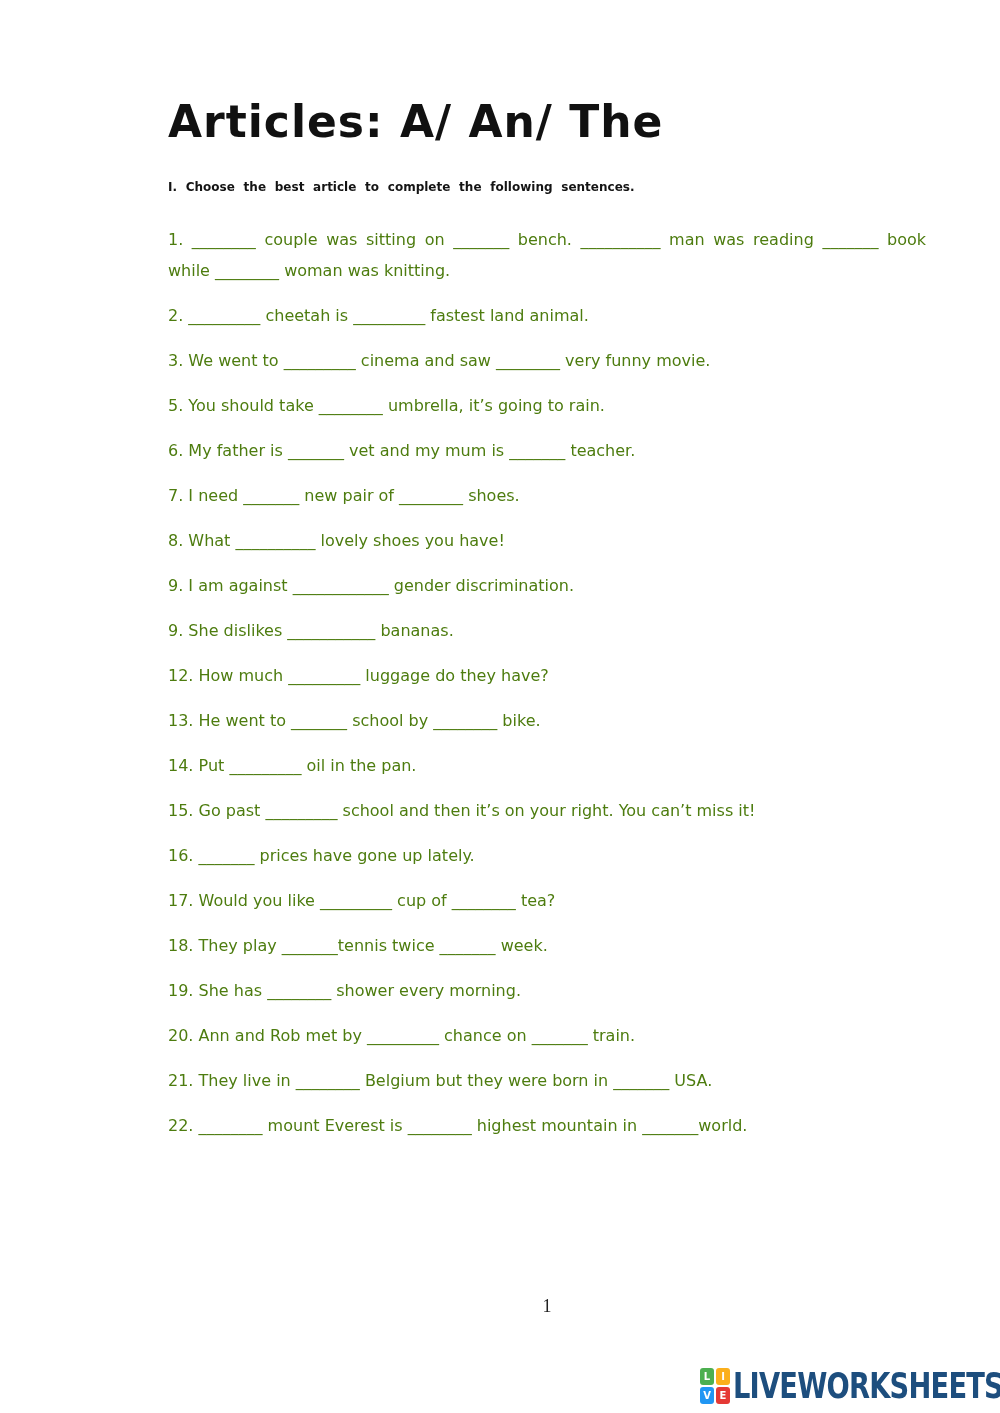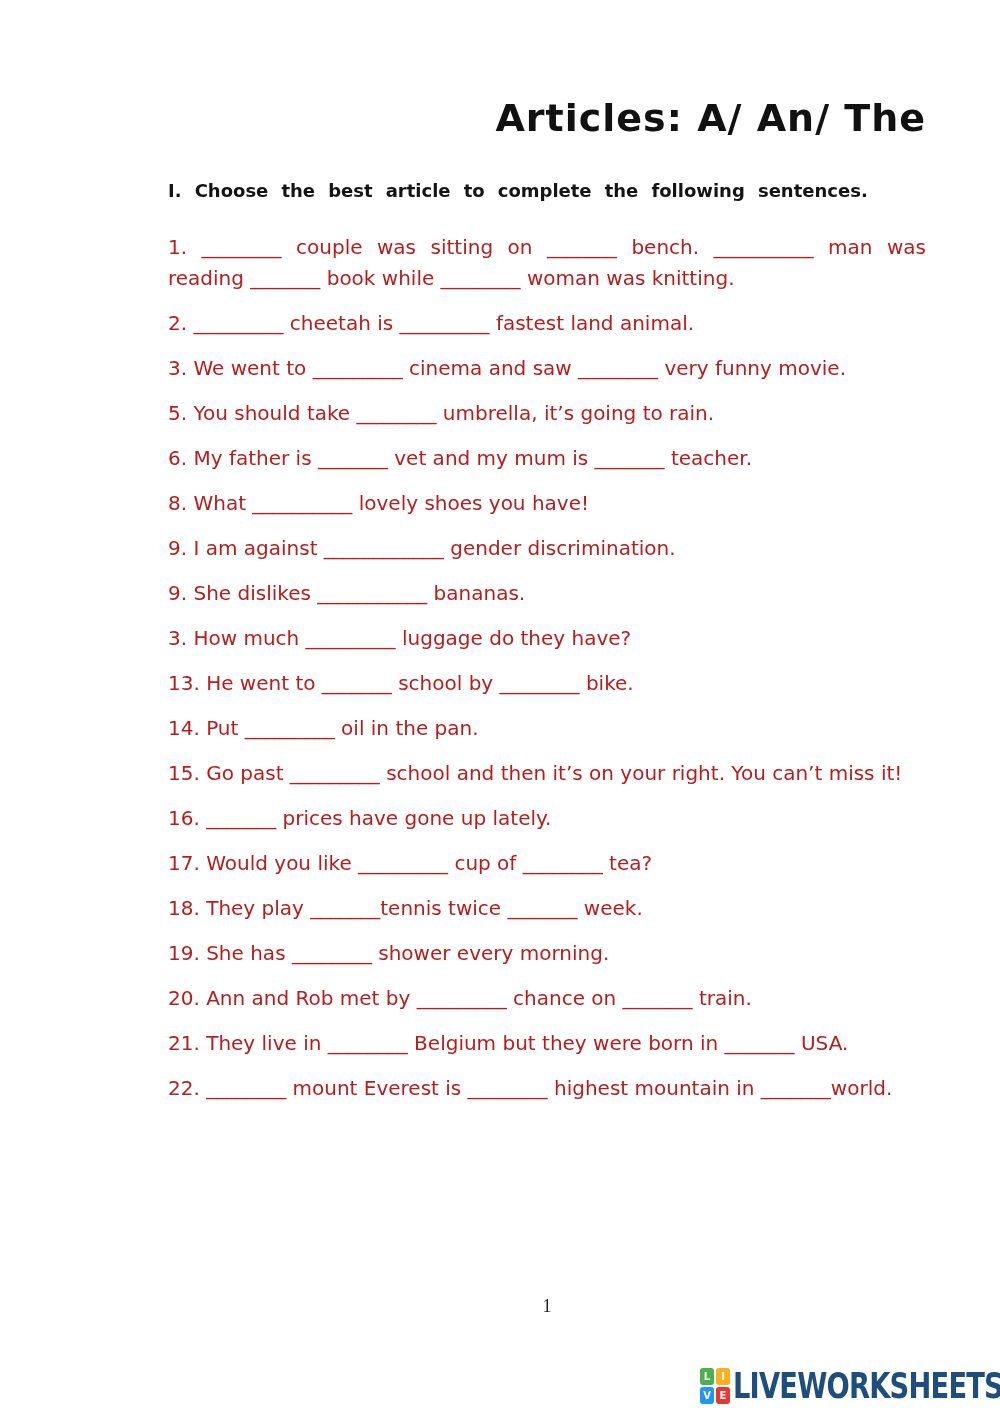--- a/index.html
+++ b/index.html
@@ -10,48 +10,48 @@
     position: relative;
     font-family: "DejaVu Sans", "Liberation Sans", sans-serif;
     color: #161616;
     overflow: hidden;
   }
   .worksheet-title {
     position: absolute;
     left: 168px;
     top: 96px;
     width: 758px;
-    text-align: right;
-    font-size: 38px;
+    text-align: left;
+    font-size: 44px;
     font-weight: bold;
     letter-spacing: 1px;
     color: #111111;
   }
   .instruction {
     position: absolute;
     left: 168px;
     top: 180px;
     width: 760px;
-    font-size: 18px;
+    font-size: 12px;
     font-weight: bold;
     word-spacing: 0.38em;
     color: #141414;
   }
   .sentence-list {
     position: absolute;
     left: 168px;
     top: 224px;
     width: 758px;
   }
   .sentence-list p {
-    font-size: 20px;
+    font-size: 16px;
     line-height: 31px;
-    margin: 8px 0 14px 0;
+    margin: 0 0 14px 0;
     white-space: normal;
-    color: #b91c1c;
+    color: #4d7c0f;
   }
   .sentence-list p.justify { text-align: justify; }
   .page-number {
     position: absolute;
     left: 168px;
     top: 1296px;
     width: 758px;
     text-align: center;
     font-family: "Liberation Serif", "DejaVu Serif", serif;
     font-size: 18px;
@@ -97,24 +97,25 @@
 <h1 class="worksheet-title">Articles: A/ An/ The</h1>
 
 <div class="instruction">I. Choose the best article to complete the following sentences.</div>
 
 <div class="sentence-list">
   <p class="justify">1. ________ couple was sitting on _______ bench. __________ man was reading _______ book while ________ woman was knitting.</p>
   <p>2. _________ cheetah is _________ fastest land animal.</p>
   <p>3. We went to _________ cinema and saw ________ very funny movie.</p>
   <p>5. You should take ________ umbrella, it’s going to rain.</p>
   <p>6. My father is _______ vet and my mum is _______ teacher.</p>
+  <p>7. I need _______ new pair of ________ shoes.</p>
   <p>8. What __________ lovely shoes you have!</p>
   <p>9. I am against ____________ gender discrimination.</p>
   <p>9. She dislikes ___________ bananas.</p>
-  <p>3. How much _________ luggage do they have?</p>
+  <p>12. How much _________ luggage do they have?</p>
   <p>13. He went to _______ school by ________ bike.</p>
   <p>14. Put _________ oil in the pan.</p>
   <p>15. Go past _________ school and then it’s on your right. You can’t miss it!</p>
   <p>16. _______ prices have gone up lately.</p>
   <p>17. Would you like _________ cup of ________ tea?</p>
   <p>18. They play _______tennis twice _______ week.</p>
   <p>19. She has ________ shower every morning.</p>
   <p>20. Ann and Rob met by _________ chance on _______ train.</p>
   <p>21. They live in ________ Belgium but they were born in _______ USA.</p>
   <p>22. ________ mount Everest is ________ highest mountain in _______world.</p>

